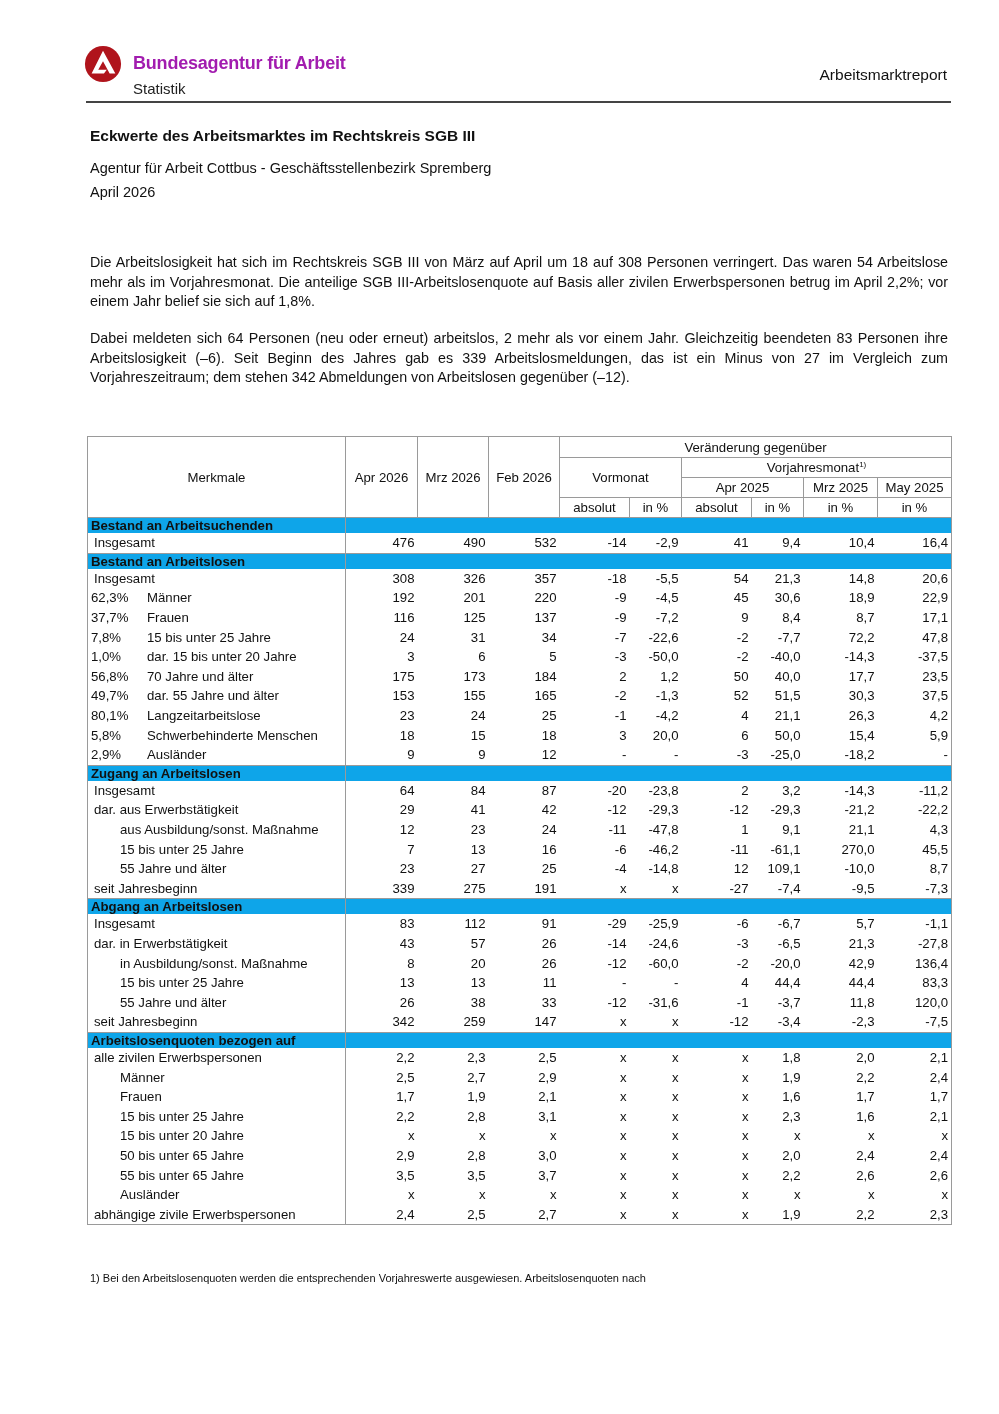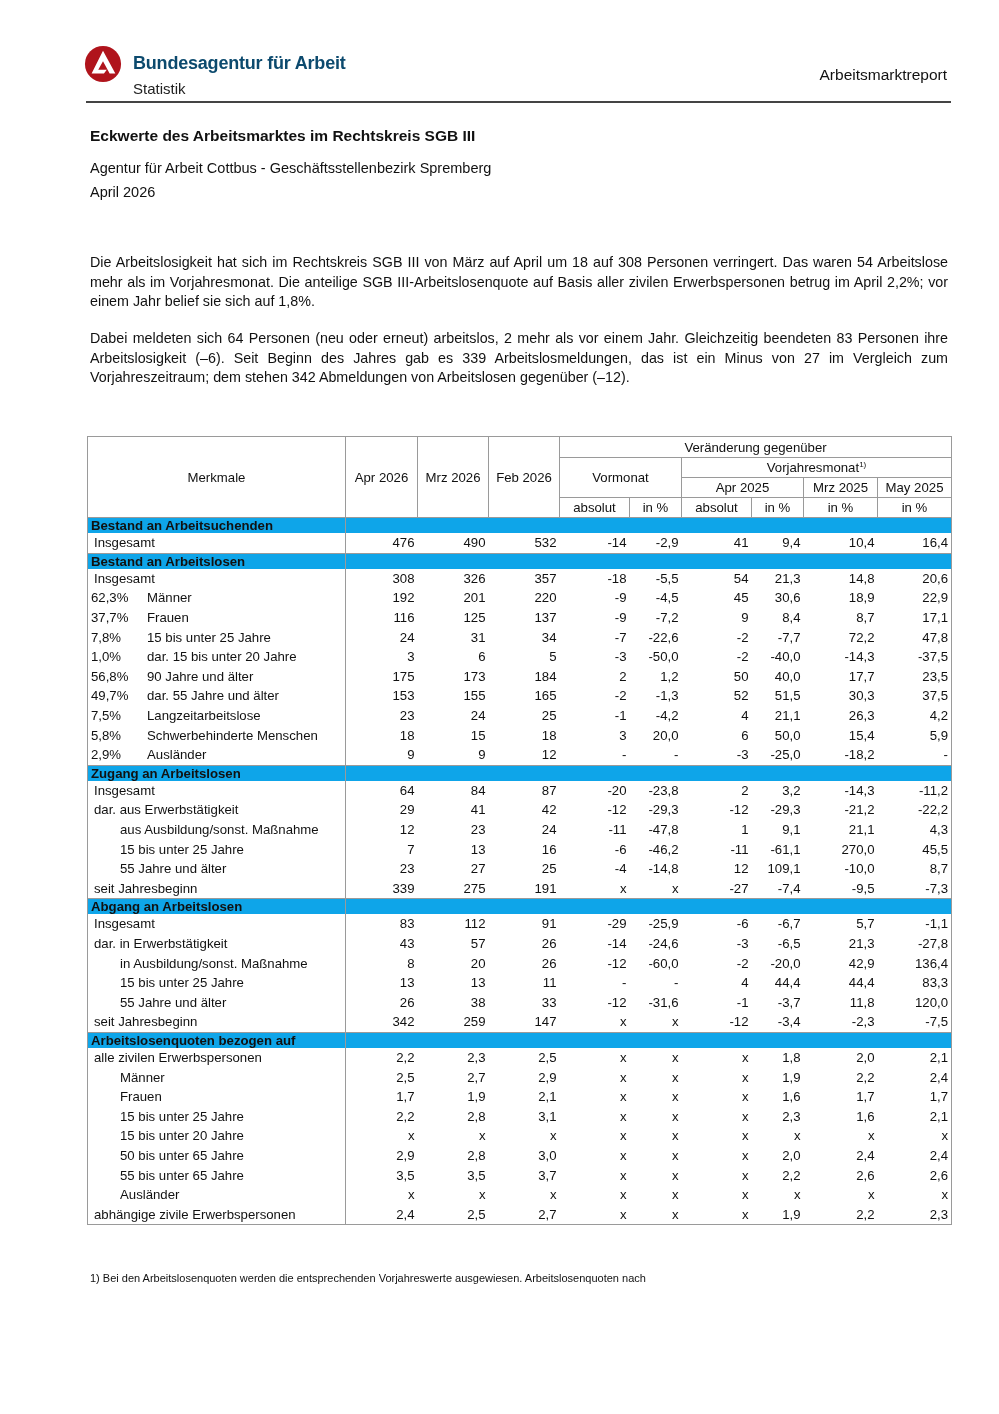--- a/index.html
+++ b/index.html
@@ -1,18 +1,18 @@
 <!DOCTYPE html>
 <html><head>
 <meta charset="utf-8">
 <style>
   html, body { margin:0; padding:0; background:#fff; }
   body { width:999px; height:1414px; position:relative; font-family:"Liberation Sans", sans-serif; color:#111; overflow:hidden; }
   .logo { position:absolute; left:84px; top:45px; width:38px; height:38px; }
-  .brand-name { position:absolute; left:133px; top:53px; font-size:18px; font-weight:bold; color:#0c4a6e; letter-spacing:-0.2px; }
+  .brand-name { position:absolute; left:133px; top:53px; font-size:18px; font-weight:bold; color:#a21caf; letter-spacing:-0.2px; }
   .brand-sub { position:absolute; left:133px; top:80px; font-size:15px; color:#222; }
   .report-label { position:absolute; right:52px; top:66px; font-size:15.5px; color:#111; }
   .header-rule { position:absolute; left:86px; top:101px; width:865px; height:2px; background:#444; }
   .title { position:absolute; left:90px; top:127px; font-size:15.5px; font-weight:bold; }
   .subtitle { position:absolute; left:90px; top:160px; font-size:14.5px; }
   .period { position:absolute; left:90px; top:184px; font-size:14.5px; }
   .para { position:absolute; left:90px; width:858px; font-size:14.3px; line-height:19.5px; text-align:justify; }
   .para1 { top:253px; }
   .para2 { top:329px; }
 
@@ -164,21 +164,21 @@
         <td>6</td>
         <td>5</td>
         <td>-3</td>
         <td>-50,0</td>
         <td>-2</td>
         <td>-40,0</td>
         <td>-14,3</td>
         <td class="c-last">-37,5</td>
       </tr>
       <tr class="row">
-        <td class="lbl"><span class="pct">56,8%</span><span>90 Jahre und älter</span></td>
+        <td class="lbl"><span class="pct">56,8%</span><span>70 Jahre und älter</span></td>
         <td>175</td>
         <td>173</td>
         <td>184</td>
         <td>2</td>
         <td>1,2</td>
         <td>50</td>
         <td>40,0</td>
         <td>17,7</td>
         <td class="c-last">23,5</td>
       </tr>
@@ -188,21 +188,21 @@
         <td>155</td>
         <td>165</td>
         <td>-2</td>
         <td>-1,3</td>
         <td>52</td>
         <td>51,5</td>
         <td>30,3</td>
         <td class="c-last">37,5</td>
       </tr>
       <tr class="row">
-        <td class="lbl"><span class="pct">7,5%</span><span>Langzeitarbeitslose</span></td>
+        <td class="lbl"><span class="pct">80,1%</span><span>Langzeitarbeitslose</span></td>
         <td>23</td>
         <td>24</td>
         <td>25</td>
         <td>-1</td>
         <td>-4,2</td>
         <td>4</td>
         <td>21,1</td>
         <td>26,3</td>
         <td class="c-last">4,2</td>
       </tr>

